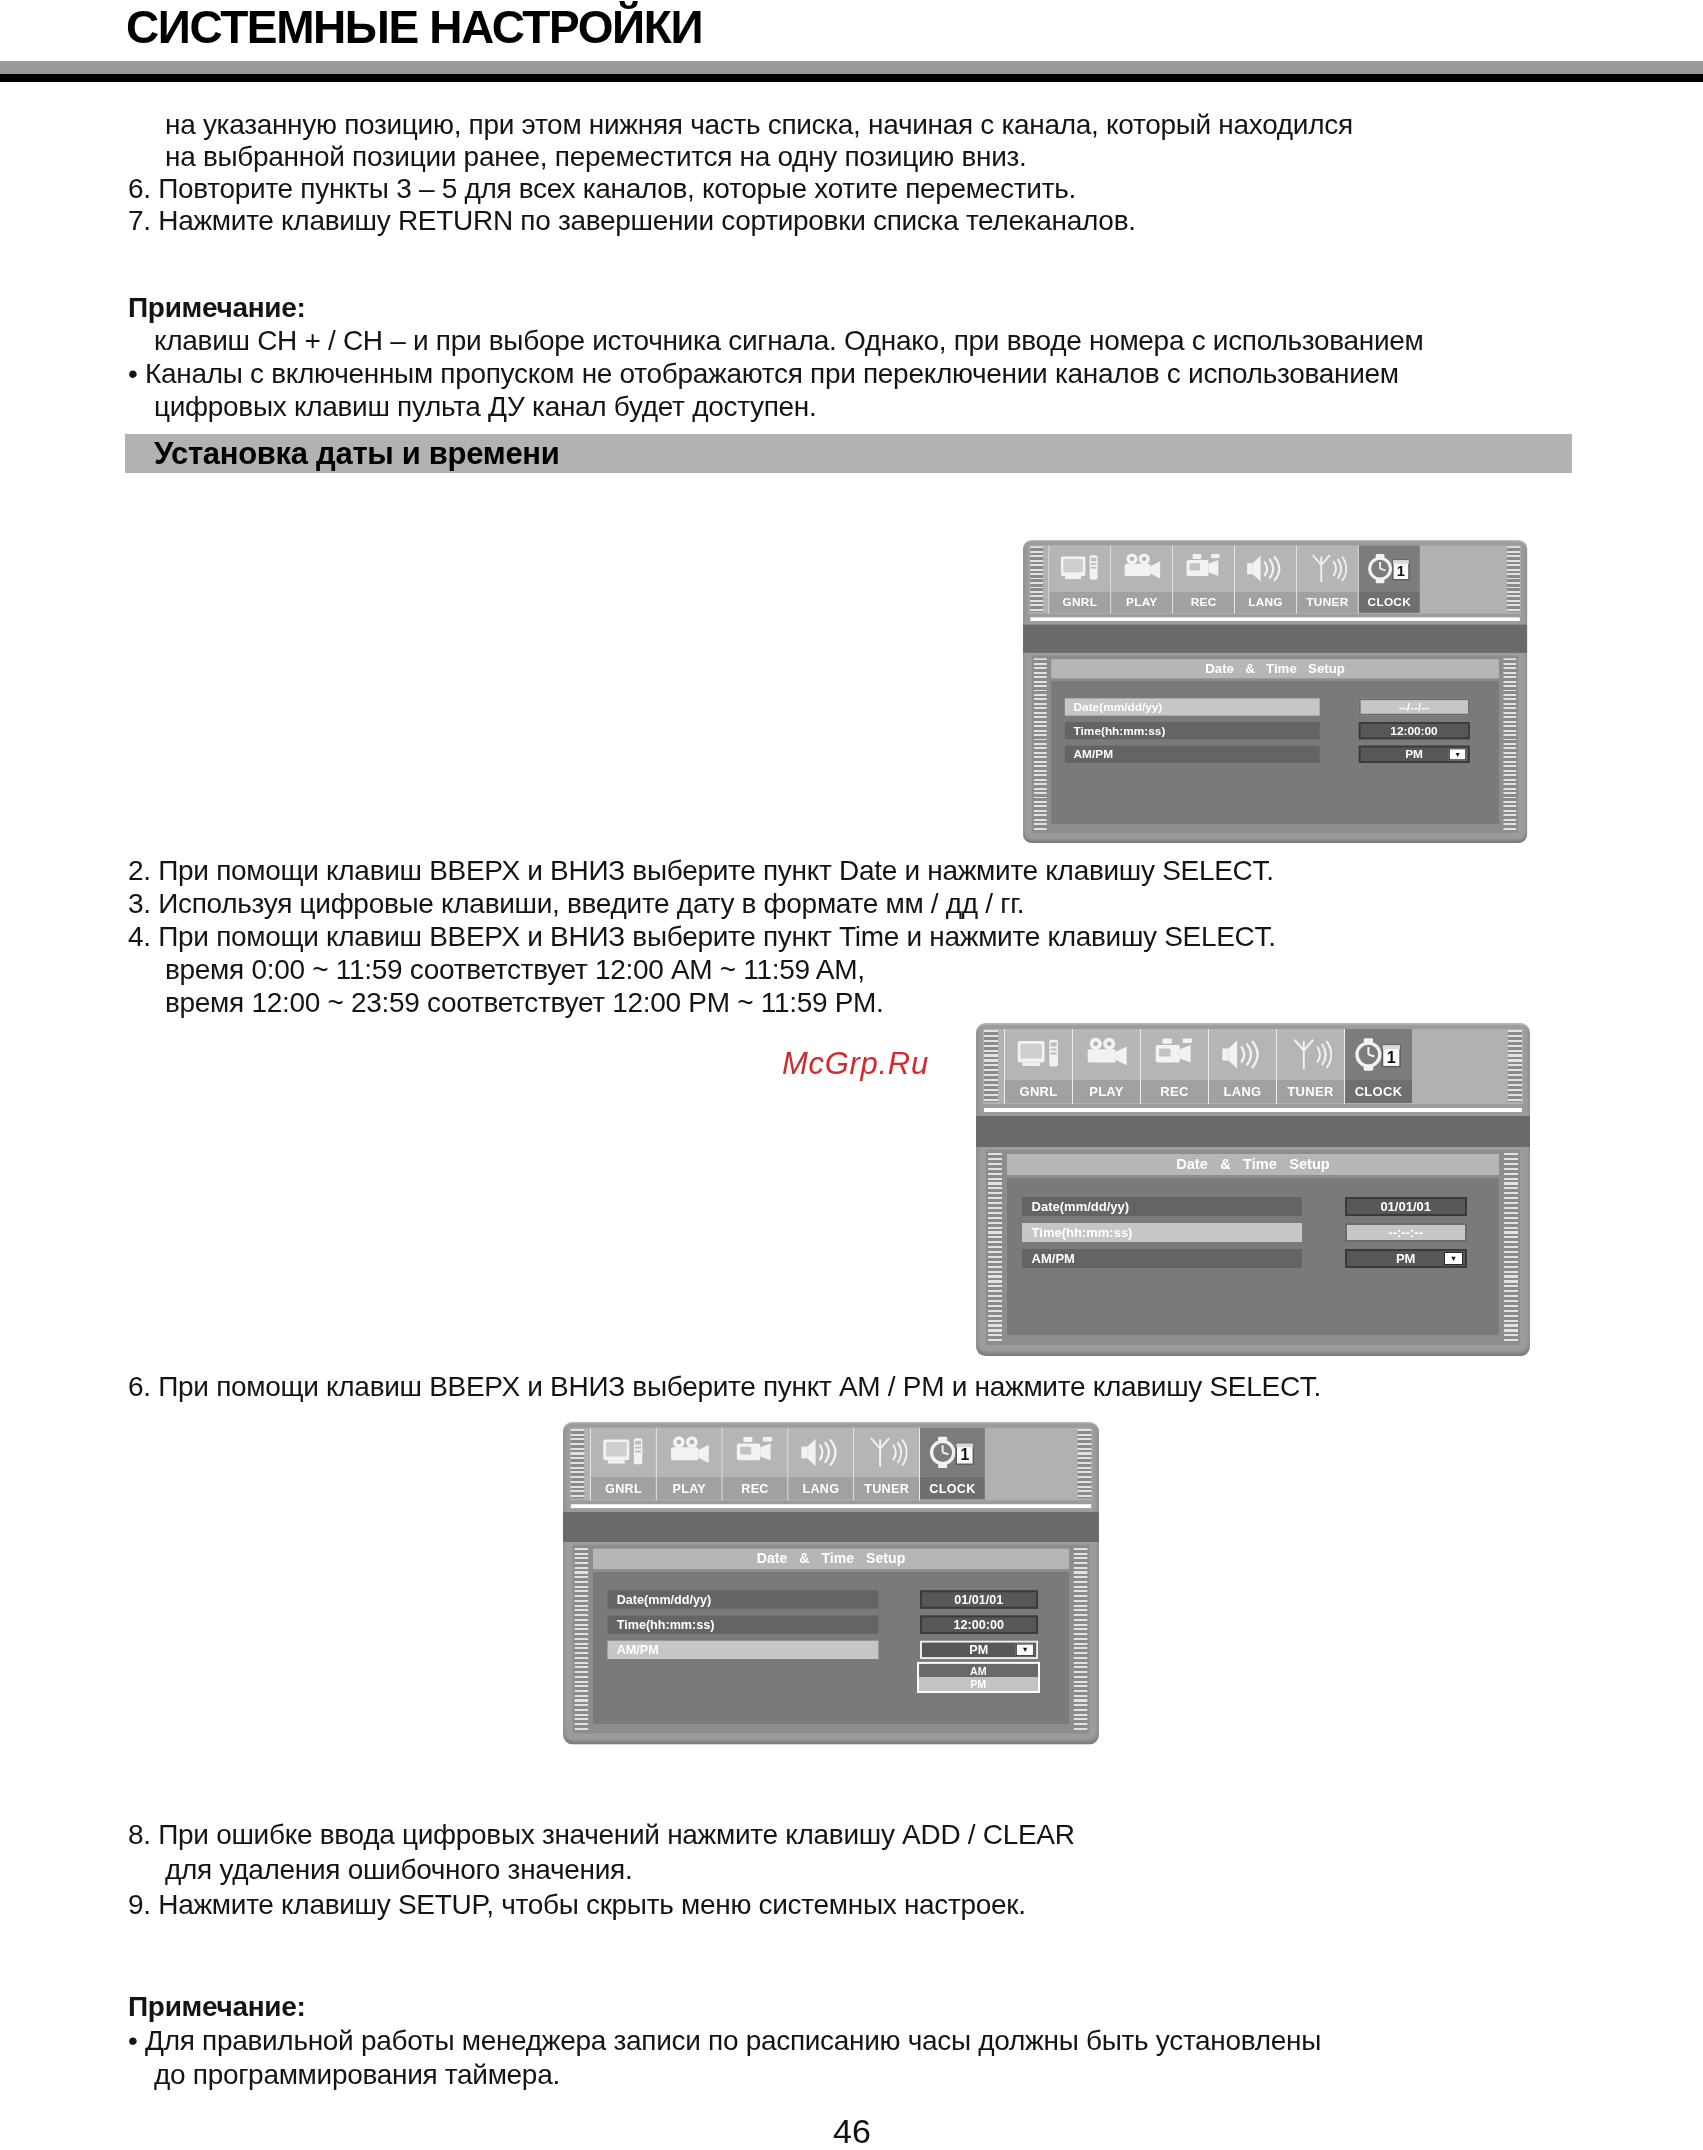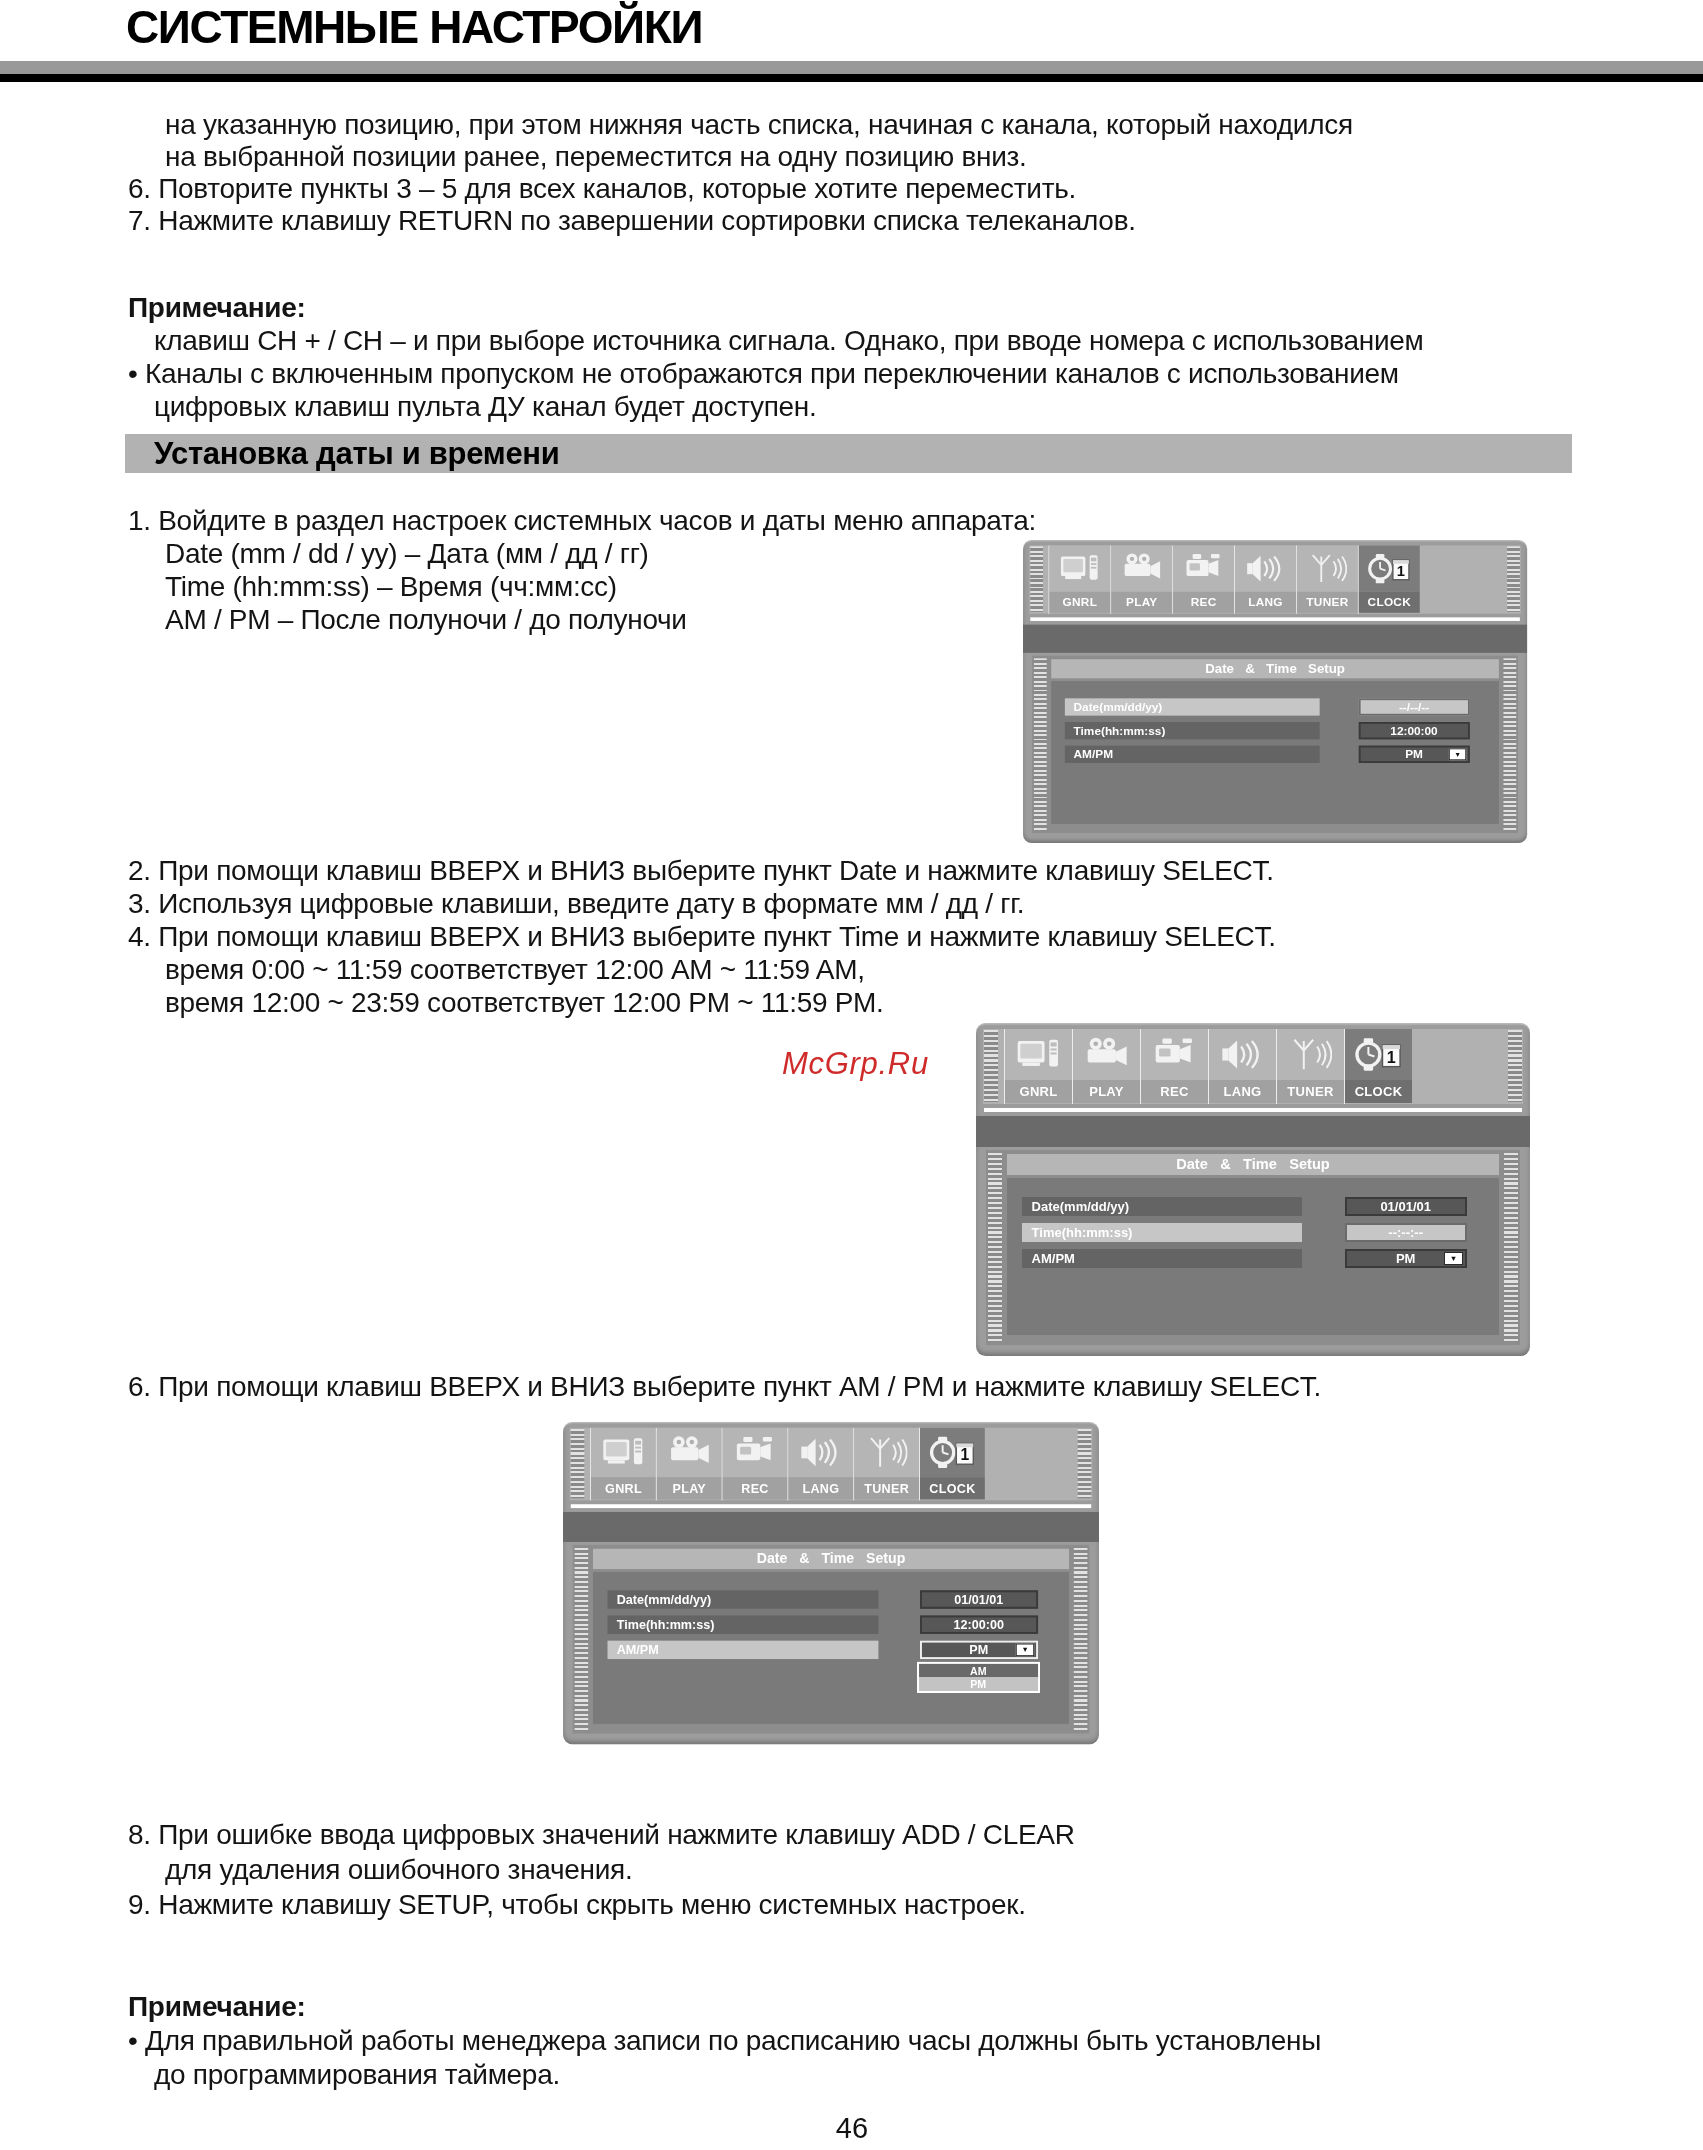--- a/index.html
+++ b/index.html
@@ -37,21 +37,21 @@
   .section-bar .stext {
     font-size:31px; font-weight:bold; color:#000; line-height:39px; padding-left:29px;
     letter-spacing:-0.3px;
   }
   .watermark {
     position:absolute; left:782px; top:1046px; font-size:31px; font-style:italic;
     color:#cf2b2b; letter-spacing:0.7px;
   }
   .page-num {
     position:absolute; left:0; top:2112px; width:1704px; text-align:center;
-    font-size:29px; color:#111;
+    font-size:34px; color:#111;
   }
 
   
   .osd {
     position:absolute; width:554px; height:333px; background:#9c9c9c;
     border-radius:9.7px; overflow:hidden; transform-origin:top left;
     box-shadow: inset 0 1.4px 1.4px rgba(255,255,255,.35), inset 0 -2.8px 4.2px rgba(0,0,0,.25);
     font-family:"Liberation Sans", sans-serif;
   }
   #osd1 { left:1023px; top:540px;  transform:scale(0.91); }
@@ -141,26 +141,20 @@
     <div class="ln note-head">Примечание:</div>
     <div class="ln cont2">клавиш CH + / CH – и при выборе источника сигнала. Однако, при вводе номера с использованием</div>
     <div class="ln">• Каналы с включенным пропуском не отображаются при переключении каналов с использованием</div>
     <div class="ln cont2">цифровых клавиш пульта ДУ канал будет доступен.</div>
   </div>
 
   <div class="section-bar">
     <div class="stext">Установка даты и времени</div>
   </div>
 
-  <div class="tblock" id="step1">
-    <div class="ln">1. Войдите в раздел настроек системных часов и даты меню аппарата:</div>
-    <div class="ln cont">Date (mm / dd / yy) – Дата (мм / дд / гг)</div>
-    <div class="ln cont">Time (hh:mm:ss) – Время (чч:мм:сс)</div>
-    <div class="ln cont">AM / PM – После полуночи / до полуночи</div>
-  </div>
 
   <div class="tblock" id="steps2-5">
     <div class="ln">2. При помощи клавиш ВВЕРХ и ВНИЗ выберите пункт Date и нажмите клавишу SELECT.</div>
     <div class="ln">3. Используя цифровые клавиши, введите дату в формате мм / дд / гг.</div>
     <div class="ln">4. При помощи клавиш ВВЕРХ и ВНИЗ выберите пункт Time и нажмите клавишу SELECT.</div>
     <div class="ln cont">время 0:00 ~ 11:59 соответствует 12:00 AM ~ 11:59 AM,</div>
     <div class="ln cont">время 12:00 ~ 23:59 соответствует 12:00 PM ~ 11:59 PM.</div>
   </div>
 
   <div class="watermark">McGrp.Ru</div>

